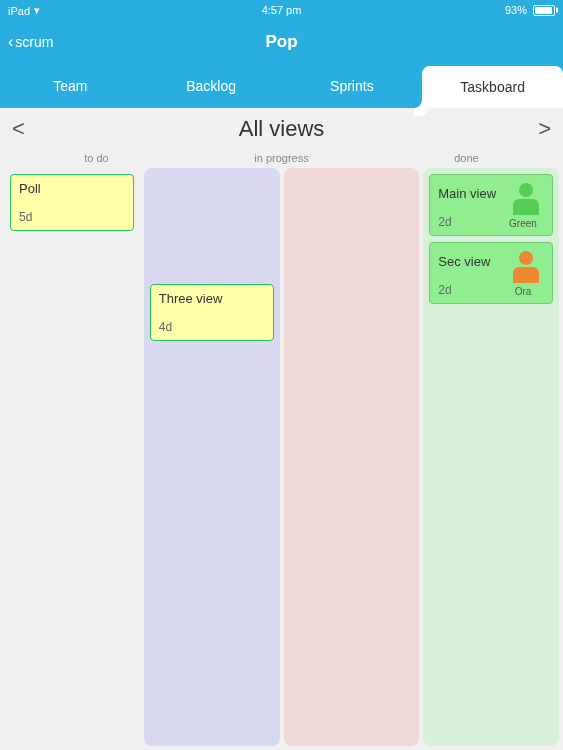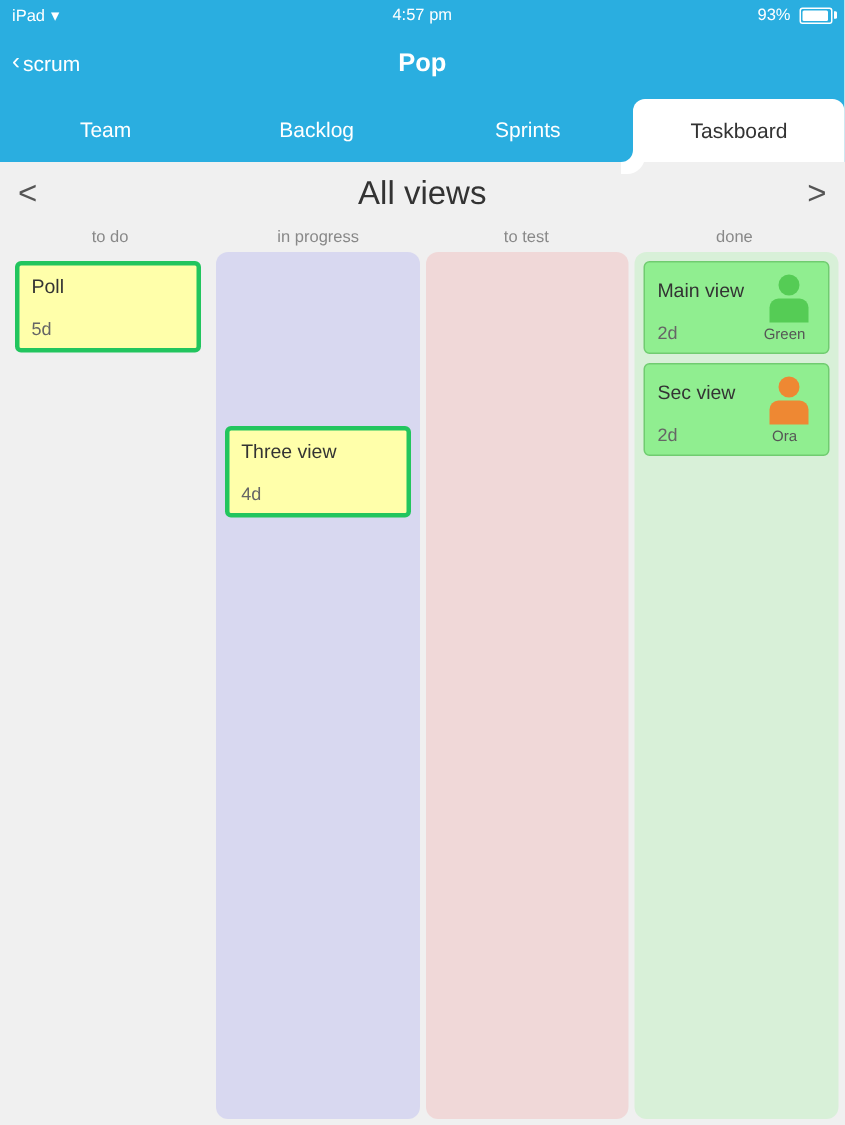--- a/index.html
+++ b/index.html
@@ -191,21 +191,21 @@
     .col-inprogress { background: #d8d8f0; }
     .col-totest { background: #f0d8d8; }
     .col-done { background: #d8f0d8; }
 
     
     .card {
       background: #ffffaa;
       border-radius: 4px;
       padding: 6px 8px;
       margin-bottom: 6px;
-      border: 3px solid #22c55e;
+      border: 1px solid #22c55e;
     }
     .card-title {
       font-size: 13px;
       color: #333;
       font-weight: 400;
     }
     .card-duration {
       font-size: 12px;
       color: #666;
       margin-top: 14px;
@@ -304,21 +304,20 @@
     <span class="views-title">
       <span>All views</span>
     </span>
     <span class="views-nav">&gt;</span>
   </div>
 
   <div id="kanban-board">
     <div class="column-headers">
       <div class="column-header">to do</div>
       <div class="column-header">in progress</div>
-      <div class="column-header">to test</div>
       <div class="column-header">done</div>
     </div>
 
     <div class="columns-area">
 
       <div class="column col-todo">
         <div class="card">
           <div class="card-title">Poll</div>
           <div class="card-duration">5d</div>
         </div>

